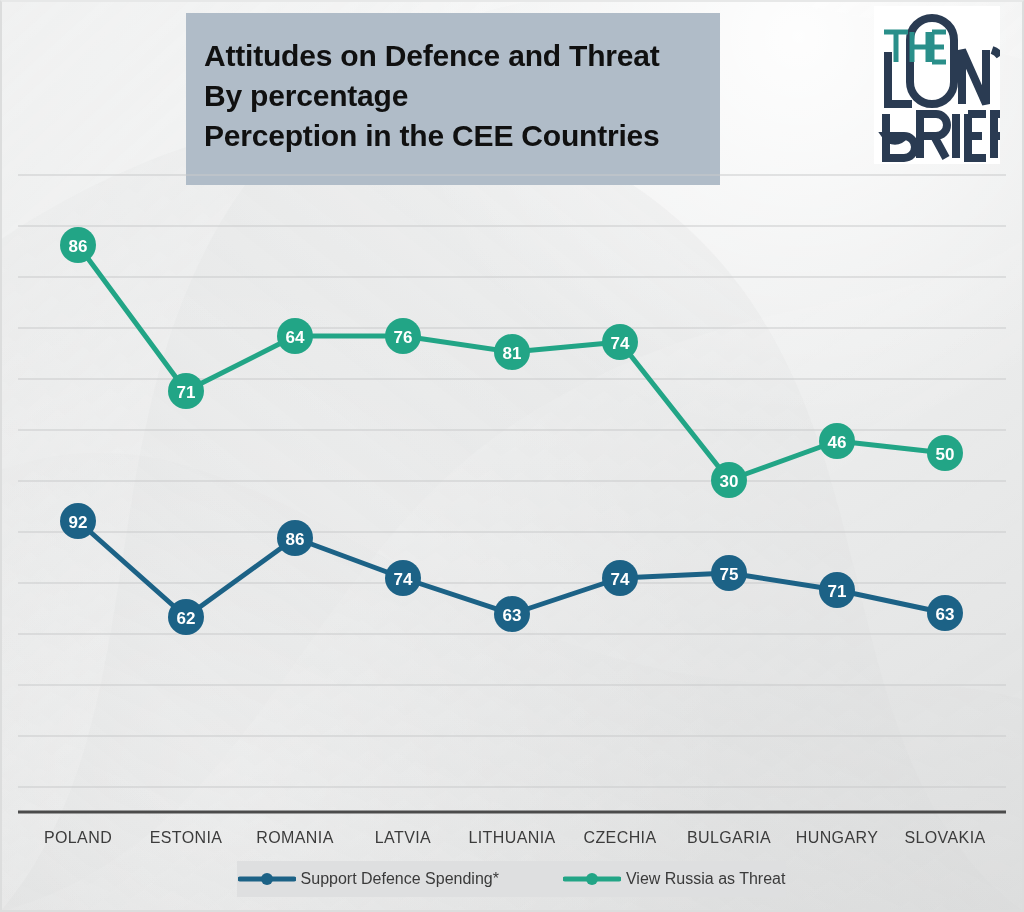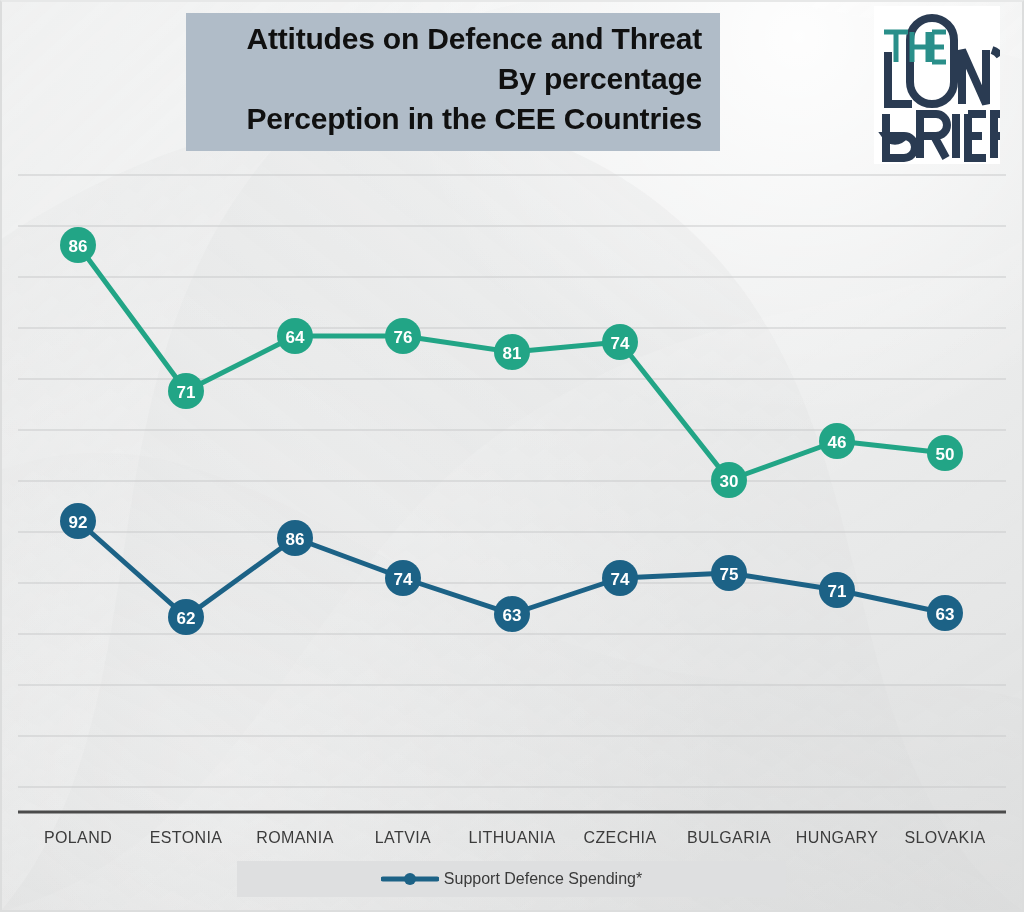--- a/index.html
+++ b/index.html
@@ -39,25 +39,25 @@
     box-sizing: border-box;
     pointer-events: none;
   }
 
   
   #title-box {
     position: absolute;
     left: 186px;
     top: 13px;
     width: 534px;
-    height: 138px;
+    height: 172px;
     background: #b0bcc8;
     display: flex;
     flex-direction: column;
-    align-items: flex-end;
+    align-items: flex-start;
     justify-content: center;
     box-sizing: border-box;
     padding: 4px 18px 10px 18px;
   }
   .title-line {
     font-size: 30px;
     font-weight: bold;
     color: #101010;
     line-height: 1.33;
     text-align: center;
@@ -312,16 +312,23 @@
   </svg>
 
   <div id="legend-box" style="background: rgb(222, 223, 224);">
     <div class="legend-item">
       <svg class="legend-swatch" width="58" height="16" viewBox="0 0 58 16">
         <line x1="2" y1="8" x2="56" y2="8" stroke="#1c6286" stroke-width="5" stroke-linecap="round"></line>
         <circle cx="29" cy="8" r="6" fill="#1c6286"></circle>
       </svg>
       <span class="legend-label">Support Defence Spending*</span>
     </div>
+    <div class="legend-item">
+      <svg class="legend-swatch" width="58" height="16" viewBox="0 0 58 16">
+        <line x1="2" y1="8" x2="56" y2="8" stroke="#22a586" stroke-width="5" stroke-linecap="round"></line>
+        <circle cx="29" cy="8" r="6" fill="#22a586"></circle>
+      </svg>
+      <span class="legend-label">View Russia as Threat</span>
+    </div>
   </div>
 
   <div id="bg-border"></div>
 </div>
 
 </body></html>

